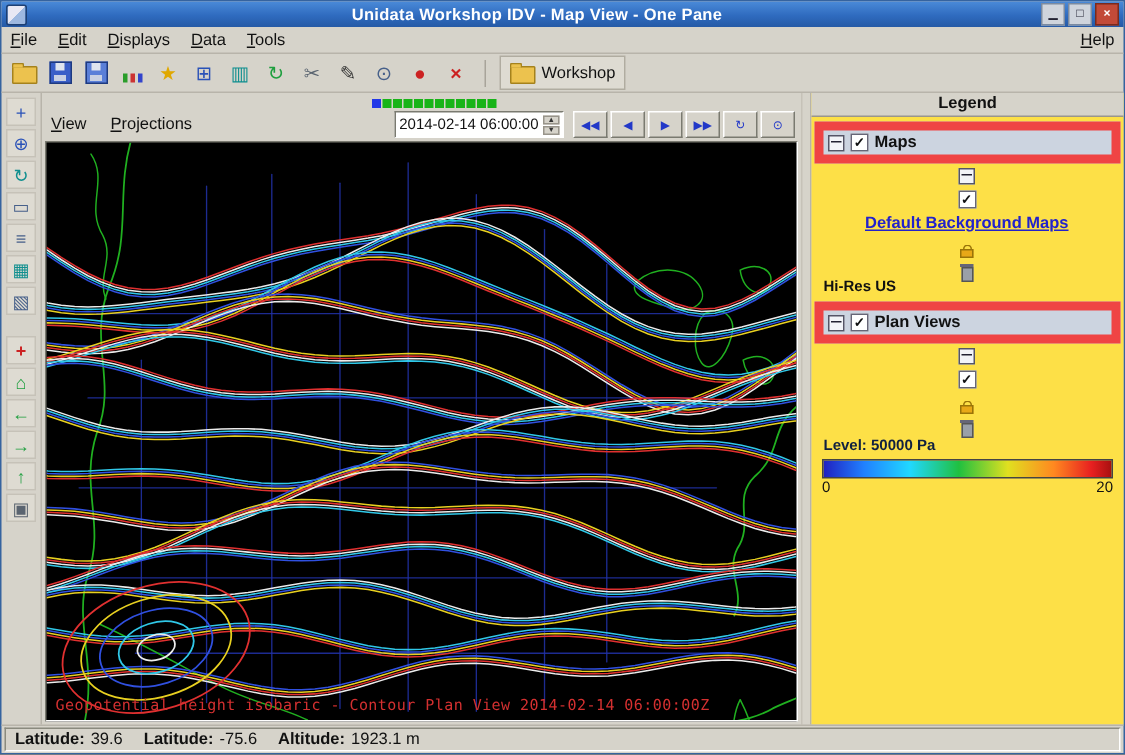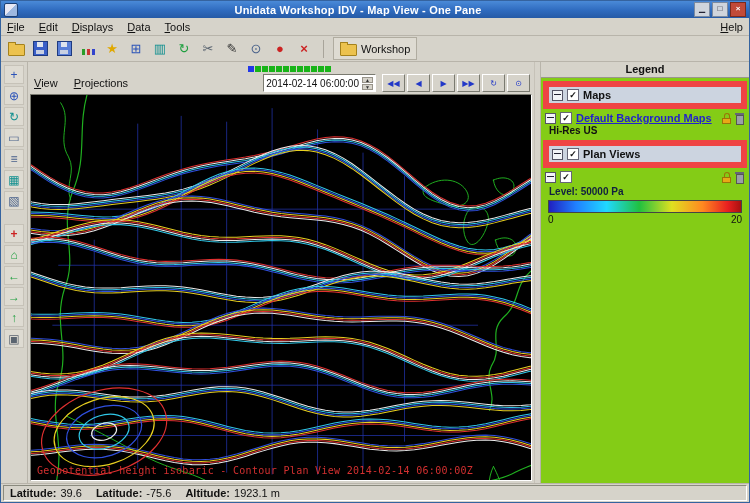--- a/index.html
+++ b/index.html
@@ -65,26 +65,26 @@
   .anim{display:flex;gap:2px;}
   .abtn{min-width:17px;height:16px;display:flex;align-items:center;justify-content:center;font-size:8px;
     color:#2238c8;background:#d6d3ca;border:1px solid;border-color:#ffffff #7a7a70 #7a7a70 #ffffff;padding:0 2px;}
   .map-canvas{flex:1;position:relative;background:#000;border:1px solid;border-color:#7a7a70 #ffffff #ffffff #7a7a70;
     margin:0 2px 2px 2px;overflow:hidden;}
   .map-canvas svg{position:absolute;inset:0;width:100%;height:100%;}
   .map-caption{position:absolute;left:6px;bottom:4px;color:#d43030;font-family:"DejaVu Sans Mono",monospace;
     font-size:10px;letter-spacing:.3px;margin-top:28px;}
   .splitter{flex:0 0 5px;background:#d6d3ca;border-left:1px solid #c6c2b8;border-right:1px solid #b8b4aa;}
   
-  .legend-panel{flex:0 0 208px;display:flex;flex-direction:column;background:#84cc16;}
+  .legend-panel{flex:0 0 208px;display:flex;flex-direction:column;background:#fde047;}
   .legend-title{height:15px;flex:0 0 15px;text-align:center;font-weight:bold;border-bottom:1px solid #9a968c;
     background:#d6d3ca;line-height:15px;}
   .cat-row{display:flex;align-items:center;gap:4px;background:#ccd4e0;border:6px solid #ef4444;
     margin:3px 2px 1px 2px;height:16px;padding:0 3px;font-weight:bold;}
-  .item-row{display:flex;align-items:center;gap:4px;padding:2px 5px 1px 4px;}
+  .item-row{display:flex;align-items:center;gap:4px;padding:2px 5px 1px 4px;flex-direction:column;}
   .link{color:#2222cc;text-decoration:underline;font-weight:bold;}
   .row-spacer{flex:1;}
   .sub{padding:0 4px 1px 8px;font-size:10px;font-weight:bold;}
   .level{padding:2px 4px 3px 8px;font-size:10px;font-weight:bold;color:#102040;}
   .colorbar{height:11px;margin:0 7px;border:1px solid #444;
     background:linear-gradient(90deg,#2020c0 0%,#2080ff 14%,#20d8ff 30%,#20c040 47%,#e0e020 64%,#ff8820 80%,#e82020 93%,#a81010 100%);}
   .colorbar-labels{display:flex;justify-content:space-between;margin:1px 7px 0 7px;font-size:10px;}
   .collapse{width:9px;height:9px;border:1px solid #556;background:#f2f4f8;position:relative;flex:0 0 9px;}
   .collapse::after{content:'';position:absolute;left:1px;right:1px;top:3px;height:1px;background:#223;}
   .cb{width:10px;height:10px;background:#fff;border:1px solid #667;display:flex;align-items:center;

